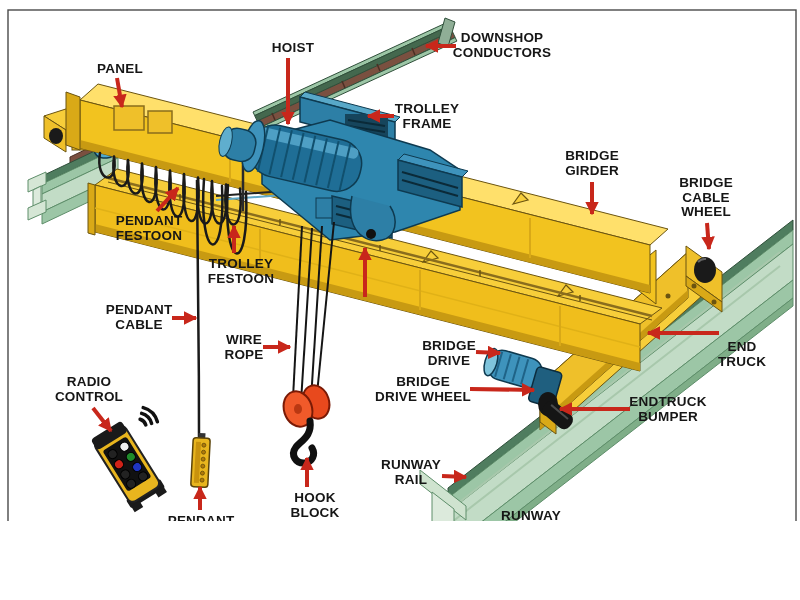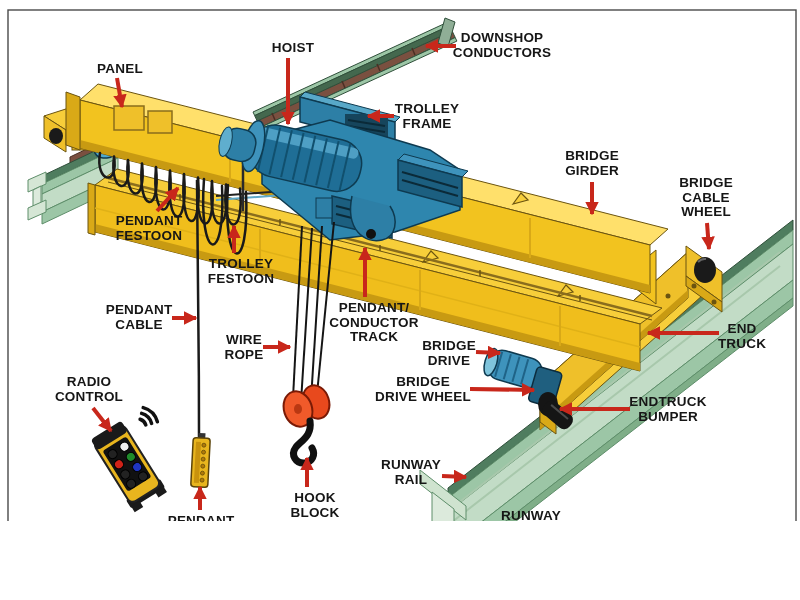--- a/index.html
+++ b/index.html
@@ -313,34 +313,29 @@
       <span>FESTOON</span>
     </div>
   <div class="lbl" style="left:139px;top:303px">
       <span>PENDANT</span>
       <span>CABLE</span>
     </div>
   <div class="lbl" style="left:244px;top:333px">
       <span>WIRE</span>
       <span>ROPE</span>
     </div>
-  <div class="lbl" style="left:374px;top:301px">
-      <span>PENDANT/</span>
-      <span>CONDUCTOR</span>
-      <span>TRACK</span>
-    </div>
   <div class="lbl" style="left:449px;top:339px">
       <span>BRIDGE</span>
       <span>DRIVE</span>
     </div>
   <div class="lbl" style="left:423px;top:375px">
       <span>BRIDGE</span>
       <span>DRIVE WHEEL</span>
     </div>
-  <div class="lbl" style="left:742px;top:322px">
+  <div class="lbl" style="left:742px;top:340px">
       <span>END</span>
       <span>TRUCK</span>
     </div>
   <div class="lbl" style="left:668px;top:395px">
       <span>ENDTRUCK</span>
       <span>BUMPER</span>
     </div>
   <div class="lbl" style="left:89px;top:375px">
       <span>RADIO</span>
       <span>CONTROL</span>

